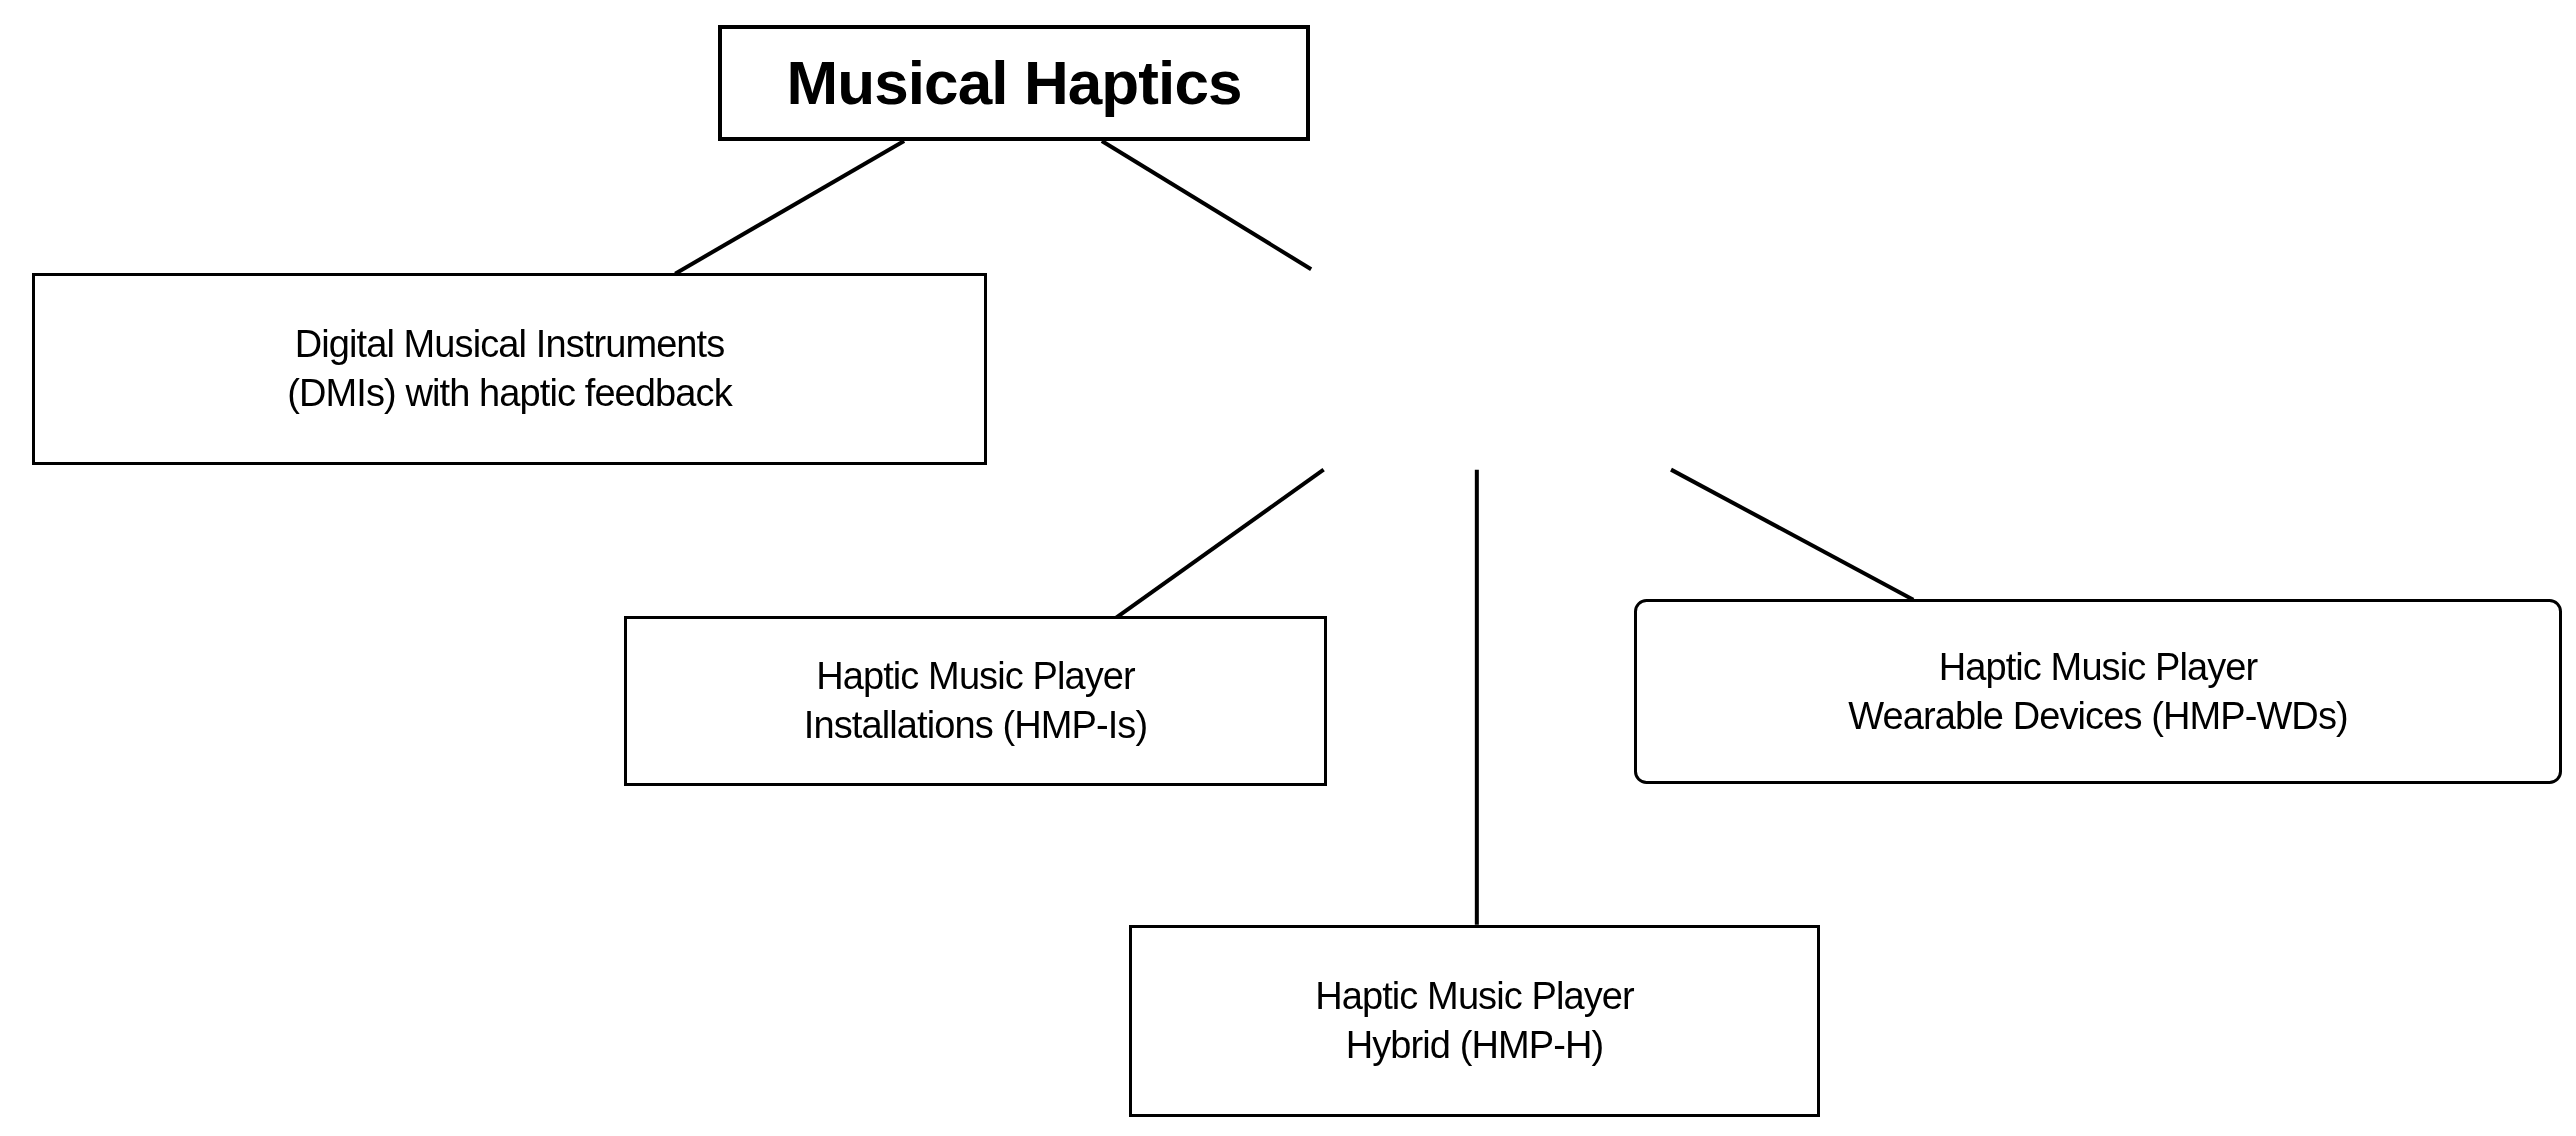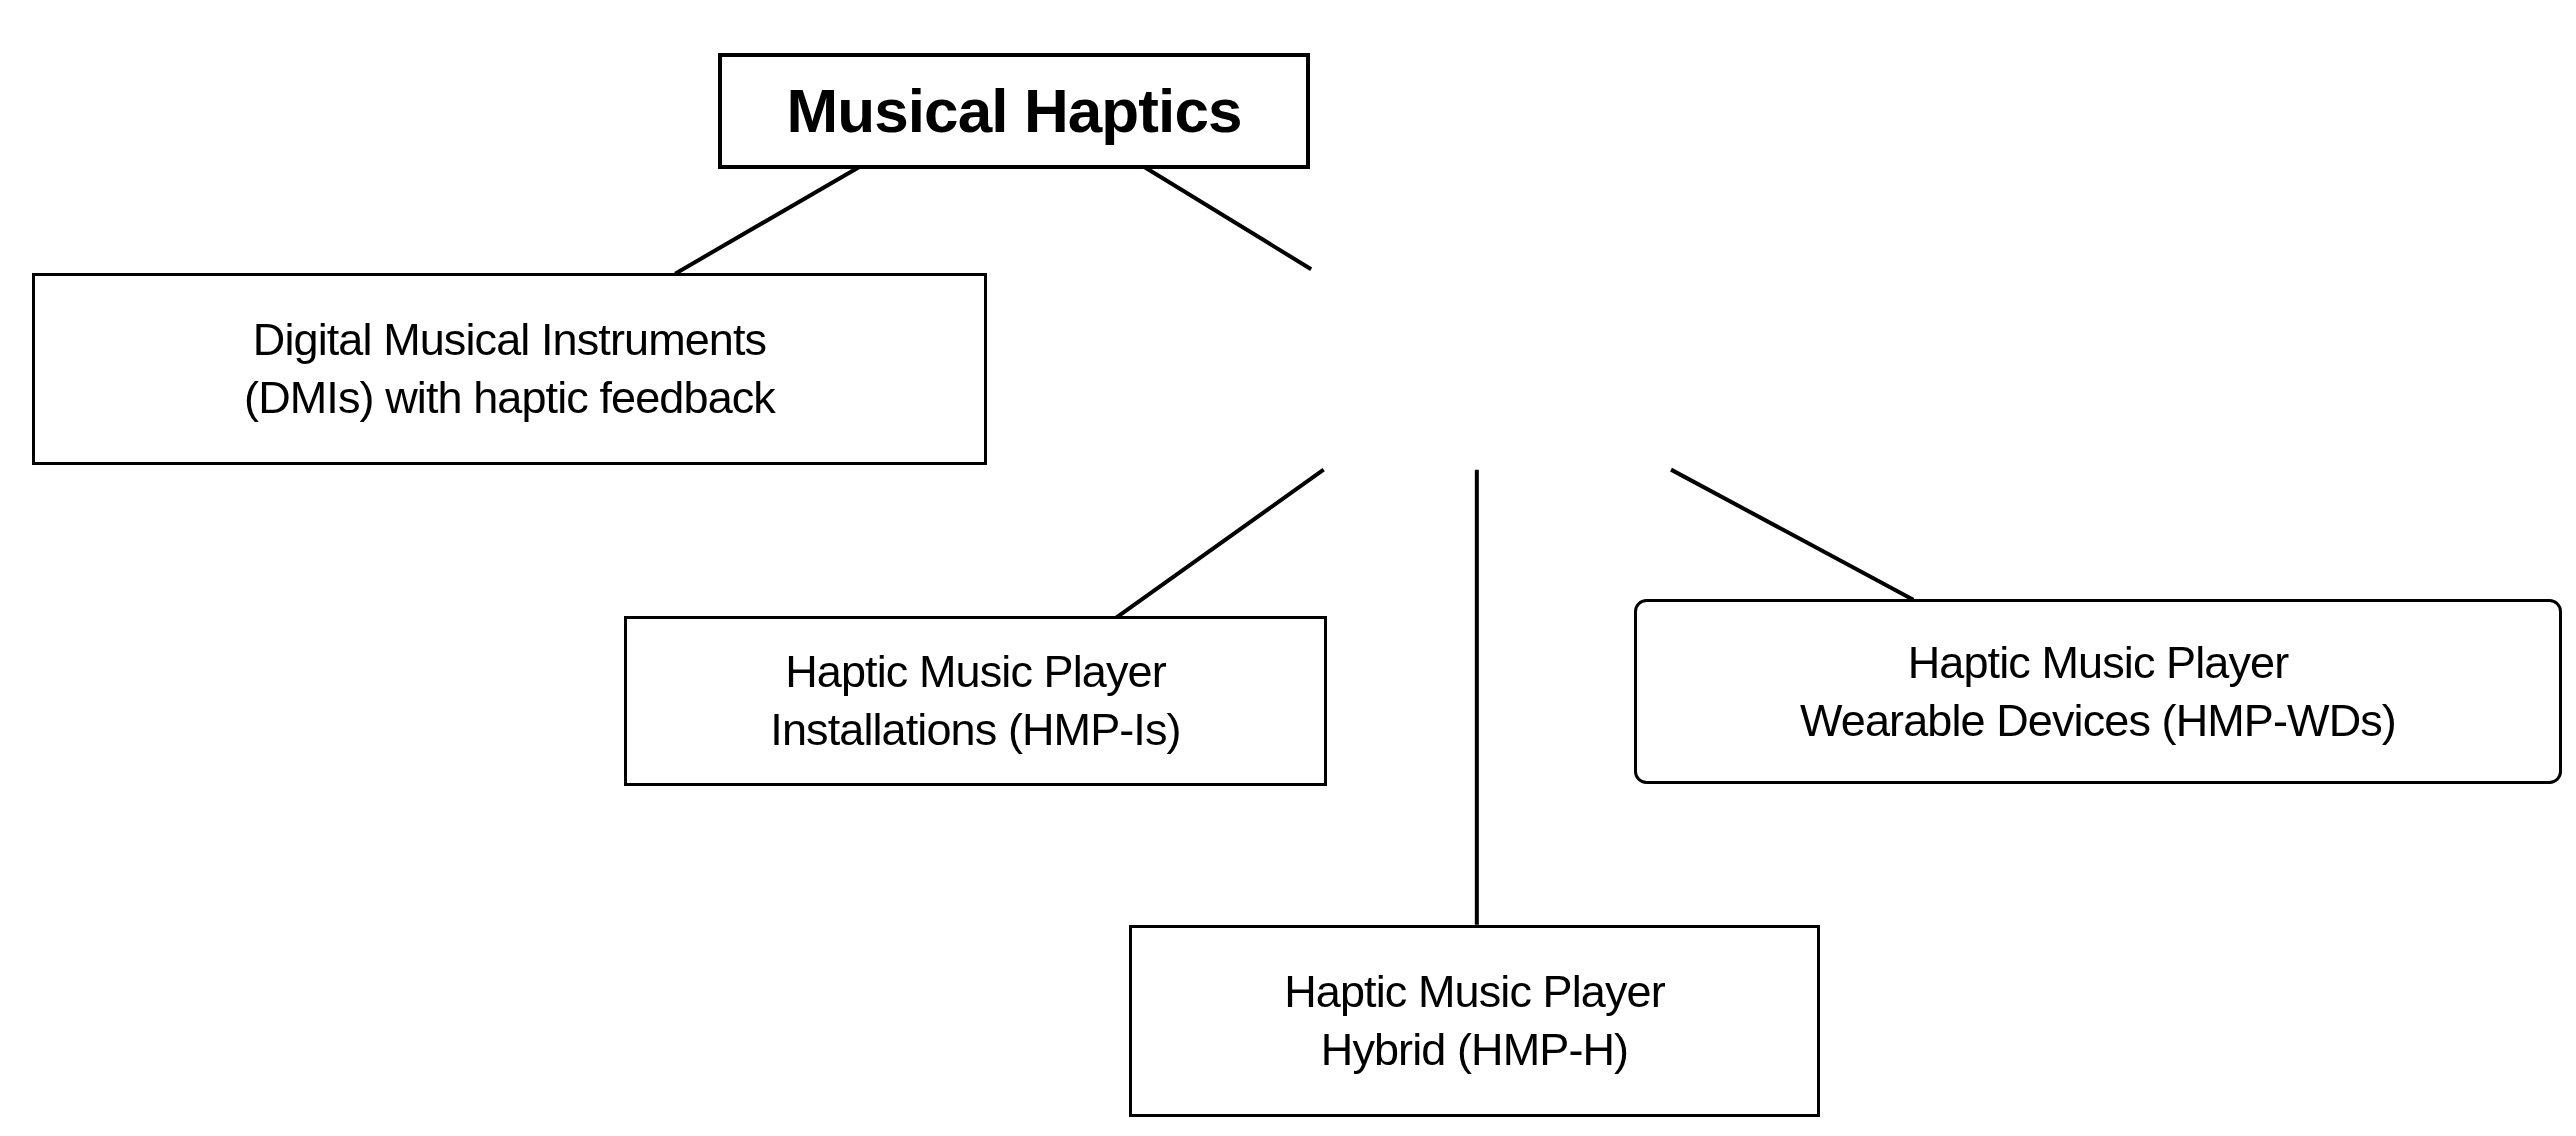--- a/index.html
+++ b/index.html
@@ -32,27 +32,26 @@
     border: 3.6px solid #000000;
     display: flex;
     align-items: center;
     justify-content: center;
     text-align: center;
   }
   .node .label {
     display: block;
     white-space: pre-line;
     color: #000000;
-    font-size: 45px;
+    font-size: 38px;
     line-height: 1.28;
     letter-spacing: -0.9px;
   }
   .node.root {
     border-width: 4.5px;
-    margin-top: 28px;
   }
   .node.root .label {
     font-weight: bold;
     font-size: 62px;
     line-height: 1.1;
     letter-spacing: -0.9px;
   }
   .node.rounded {
     border-radius: 12.5px;
   }

